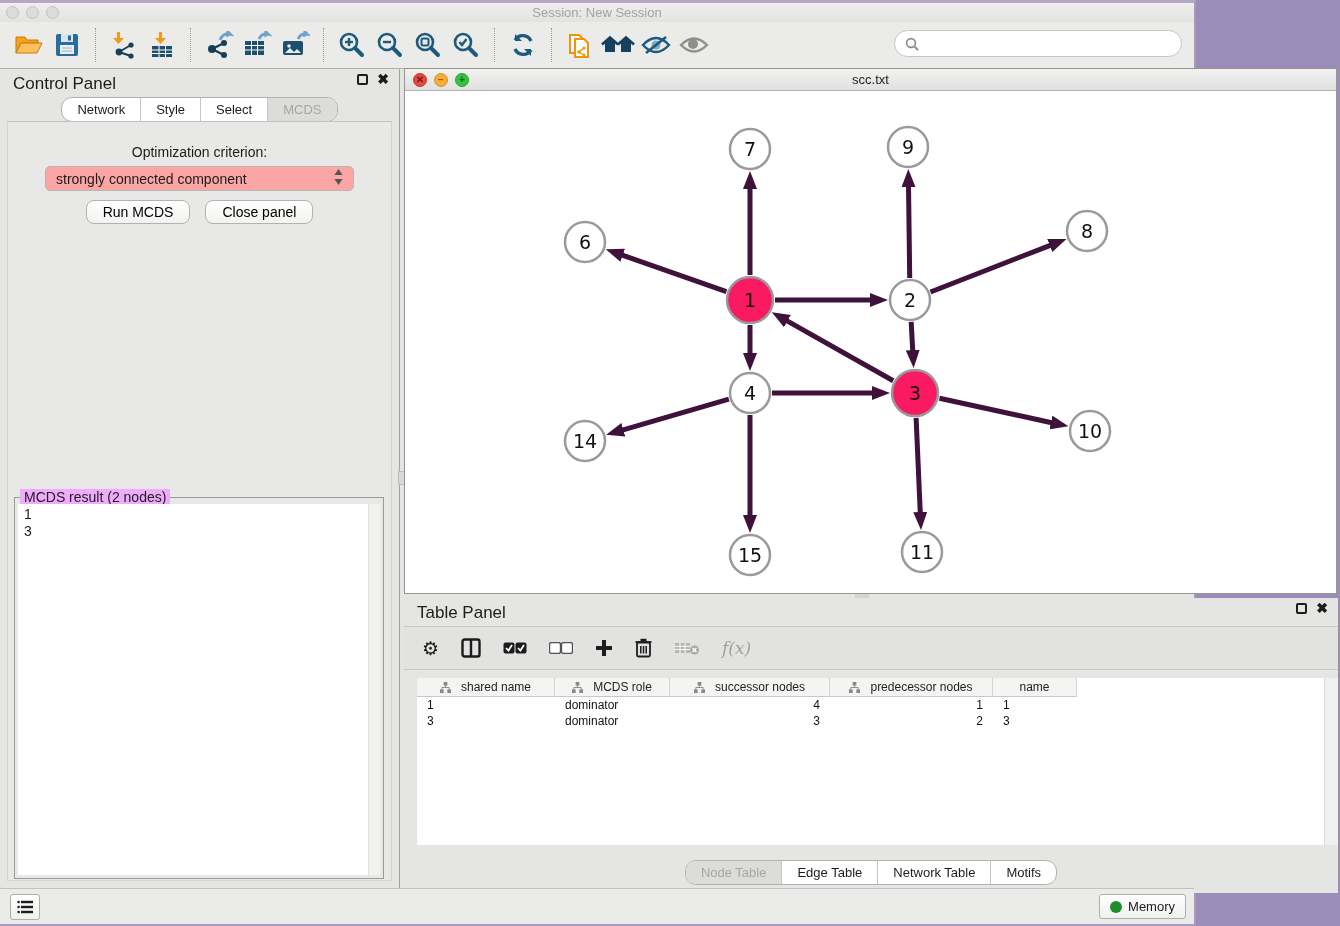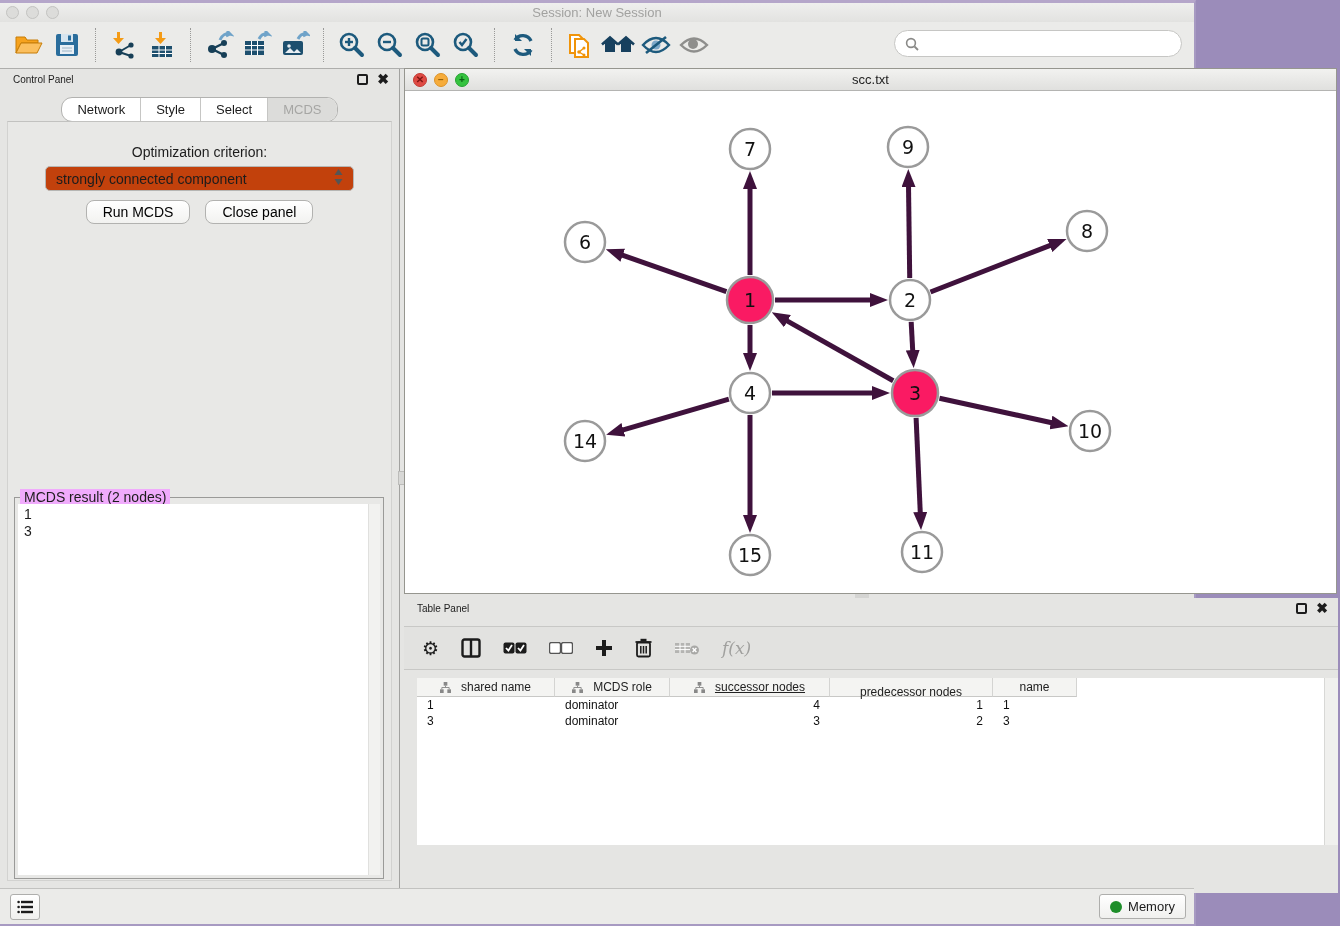--- a/index.html
+++ b/index.html
@@ -29,36 +29,36 @@
   .tsep { width:1px; height:34px; border-left:1px dotted #9a9a98; margin:0 9px; }
   .searchbox { position:absolute; right:12px; top:8px; width:288px; height:27px;
                background:#fff; border:1px solid #c6c6c4; border-radius:14px;
                display:flex; align-items:center; padding:0 10px; gap:6px; }
   .searchbox input { border:none; outline:none; flex:1; font-size:13px; background:transparent; }
 
   
   .control-panel { position:absolute; left:0; top:66px; width:400px; bottom:36px;
                    background:#e5e5e3; border-right:1px solid #a2a2a0; }
   .panel-head { position:absolute; top:0; left:0; right:0; height:26px; }
-  .panel-title { position:absolute; left:13px; top:5px; font-size:10px; color:#1c1c1c; }
+  .panel-title { position:absolute; left:13px; top:5px; font-size:17px; color:#1c1c1c; }
   .panel-btns { position:absolute; right:10px; top:5px; display:flex; gap:9px; align-items:center; }
   .float-btn { width:11px; height:11px; border:2px solid #1c1c1c; border-radius:2px; }
   .close-btn { font-size:14px; font-weight:bold; line-height:11px; color:#1c1c1c; }
 
   .seg-tabs { display:inline-flex; border:1px solid #b2b2b0; border-radius:11px;
               overflow:hidden; background:#fff; }
   .seg-tab { padding:4px 15px; font-size:13px; color:#1c1c1c; border-left:1px solid #c6c6c4; cursor:default; }
   .seg-tab:first-child { border-left:none; }
   .seg-tab.selected { background:#dcdcda; color:#a6a6a4; }
   .cp-tabs { position:absolute; top:28px; left:0; right:0; text-align:center; }
 
   .cp-content { position:absolute; top:52px; left:7px; right:7px; bottom:7px;
                 background:#e8e8e6; border:1px solid #d2d2d0; border-top:1px solid #c2c2c0;padding-left:24px; }
   .opt-label { position:absolute; top:22px; left:0; right:0; text-align:center; font-size:14px; }
-  .opt-select { position:absolute; top:44px; left:37px; right:37px; height:25px; background:#c2410c;
+  .opt-select { position:absolute; top:44px; left:37px; right:37px; height:25px; background:#fca5a5;
                 border:1px solid #b6b6b4; border-radius:5px; display:flex; align-items:center;
                 padding:0 10px; font-size:14px; }
   .opt-select .chevrons { margin-left:auto; }
   .btn-row { position:absolute; top:78px; left:0; right:0; display:flex; justify-content:center; gap:15px; }
   .push-btn { background:linear-gradient(#ffffff,#f2f2f0); border:1px solid #b2b2b0; border-radius:8px;
               padding:3px 16px; font-size:14px; }
   .result-group { position:absolute; top:375px; left:6px; right:7px; height:382px;
                   border:1px solid #9a9a98; }
   .result-legend { position:absolute; top:-9px; left:5px; background:#f0abfc;
                    padding:0 4px; font-size:14px; }
@@ -453,30 +453,30 @@
           </div>
           <div class="nt-hcell" style="width: 115px;">
             <svg width="11" height="11" viewBox="0 0 12 12">
               <rect x="4" y="0" width="4" height="4" fill="#888"></rect>
               <rect x="0" y="8" width="4" height="4" fill="#888"></rect>
               <rect x="8" y="8" width="4" height="4" fill="#888"></rect>
               <path d="M6 4v2M2 8V6h8v2" stroke="#888" fill="none"></path>
             </svg>
             <span>MCDS role</span>
           </div>
-          <div class="nt-hcell" style="width: 160px; text-decoration: underline;">
+          <div class="nt-hcell" style="width: 160px;">
             <svg width="11" height="11" viewBox="0 0 12 12">
               <rect x="4" y="0" width="4" height="4" fill="#888"></rect>
               <rect x="0" y="8" width="4" height="4" fill="#888"></rect>
               <rect x="8" y="8" width="4" height="4" fill="#888"></rect>
               <path d="M6 4v2M2 8V6h8v2" stroke="#888" fill="none"></path>
             </svg>
             <span>successor nodes</span>
           </div>
-          <div class="nt-hcell" style="width: 163px; flex-direction: column;">
+          <div class="nt-hcell" style="width: 163px;">
             <svg width="11" height="11" viewBox="0 0 12 12">
               <rect x="4" y="0" width="4" height="4" fill="#888"></rect>
               <rect x="0" y="8" width="4" height="4" fill="#888"></rect>
               <rect x="8" y="8" width="4" height="4" fill="#888"></rect>
               <path d="M6 4v2M2 8V6h8v2" stroke="#888" fill="none"></path>
             </svg>
             <span>predecessor nodes</span>
           </div>
           <div class="nt-hcell" style="width: 84px;">
             <span>name</span>
@@ -494,20 +494,28 @@
             <div class="nt-cell" style="width: 138px; text-align: left;">3</div>
             <div class="nt-cell" style="width: 115px; text-align: left;">dominator</div>
             <div class="nt-cell" style="width: 160px; text-align: right;">3</div>
             <div class="nt-cell" style="width: 163px; text-align: right;">2</div>
             <div class="nt-cell" style="width: 84px; text-align: left;">3</div>
           </div>
         </div>
     </div>
     <div class="tscroll"></div>
 
+    <div class="tp-tabs">
+      <span class="seg-tabs">
+          <span class="seg-tab selected">Node Table</span>
+          <span class="seg-tab">Edge Table</span>
+          <span class="seg-tab">Network Table</span>
+          <span class="seg-tab">Motifs</span>
+        </span>
+    </div>
   </div>
 
   <div class="statusbar">
     <div class="list-btn">
       <svg width="16" height="14" viewBox="0 0 16 14">
         <circle cx="1.6" cy="2" r="1.3" fill="#1c1c1c"></circle>
           <rect x="4" y="0.8" width="12" height="2.4" fill="#1c1c1c"></rect>
         <circle cx="1.6" cy="7" r="1.3" fill="#1c1c1c"></circle>
           <rect x="4" y="5.8" width="12" height="2.4" fill="#1c1c1c"></rect>
         <circle cx="1.6" cy="12" r="1.3" fill="#1c1c1c"></circle>

